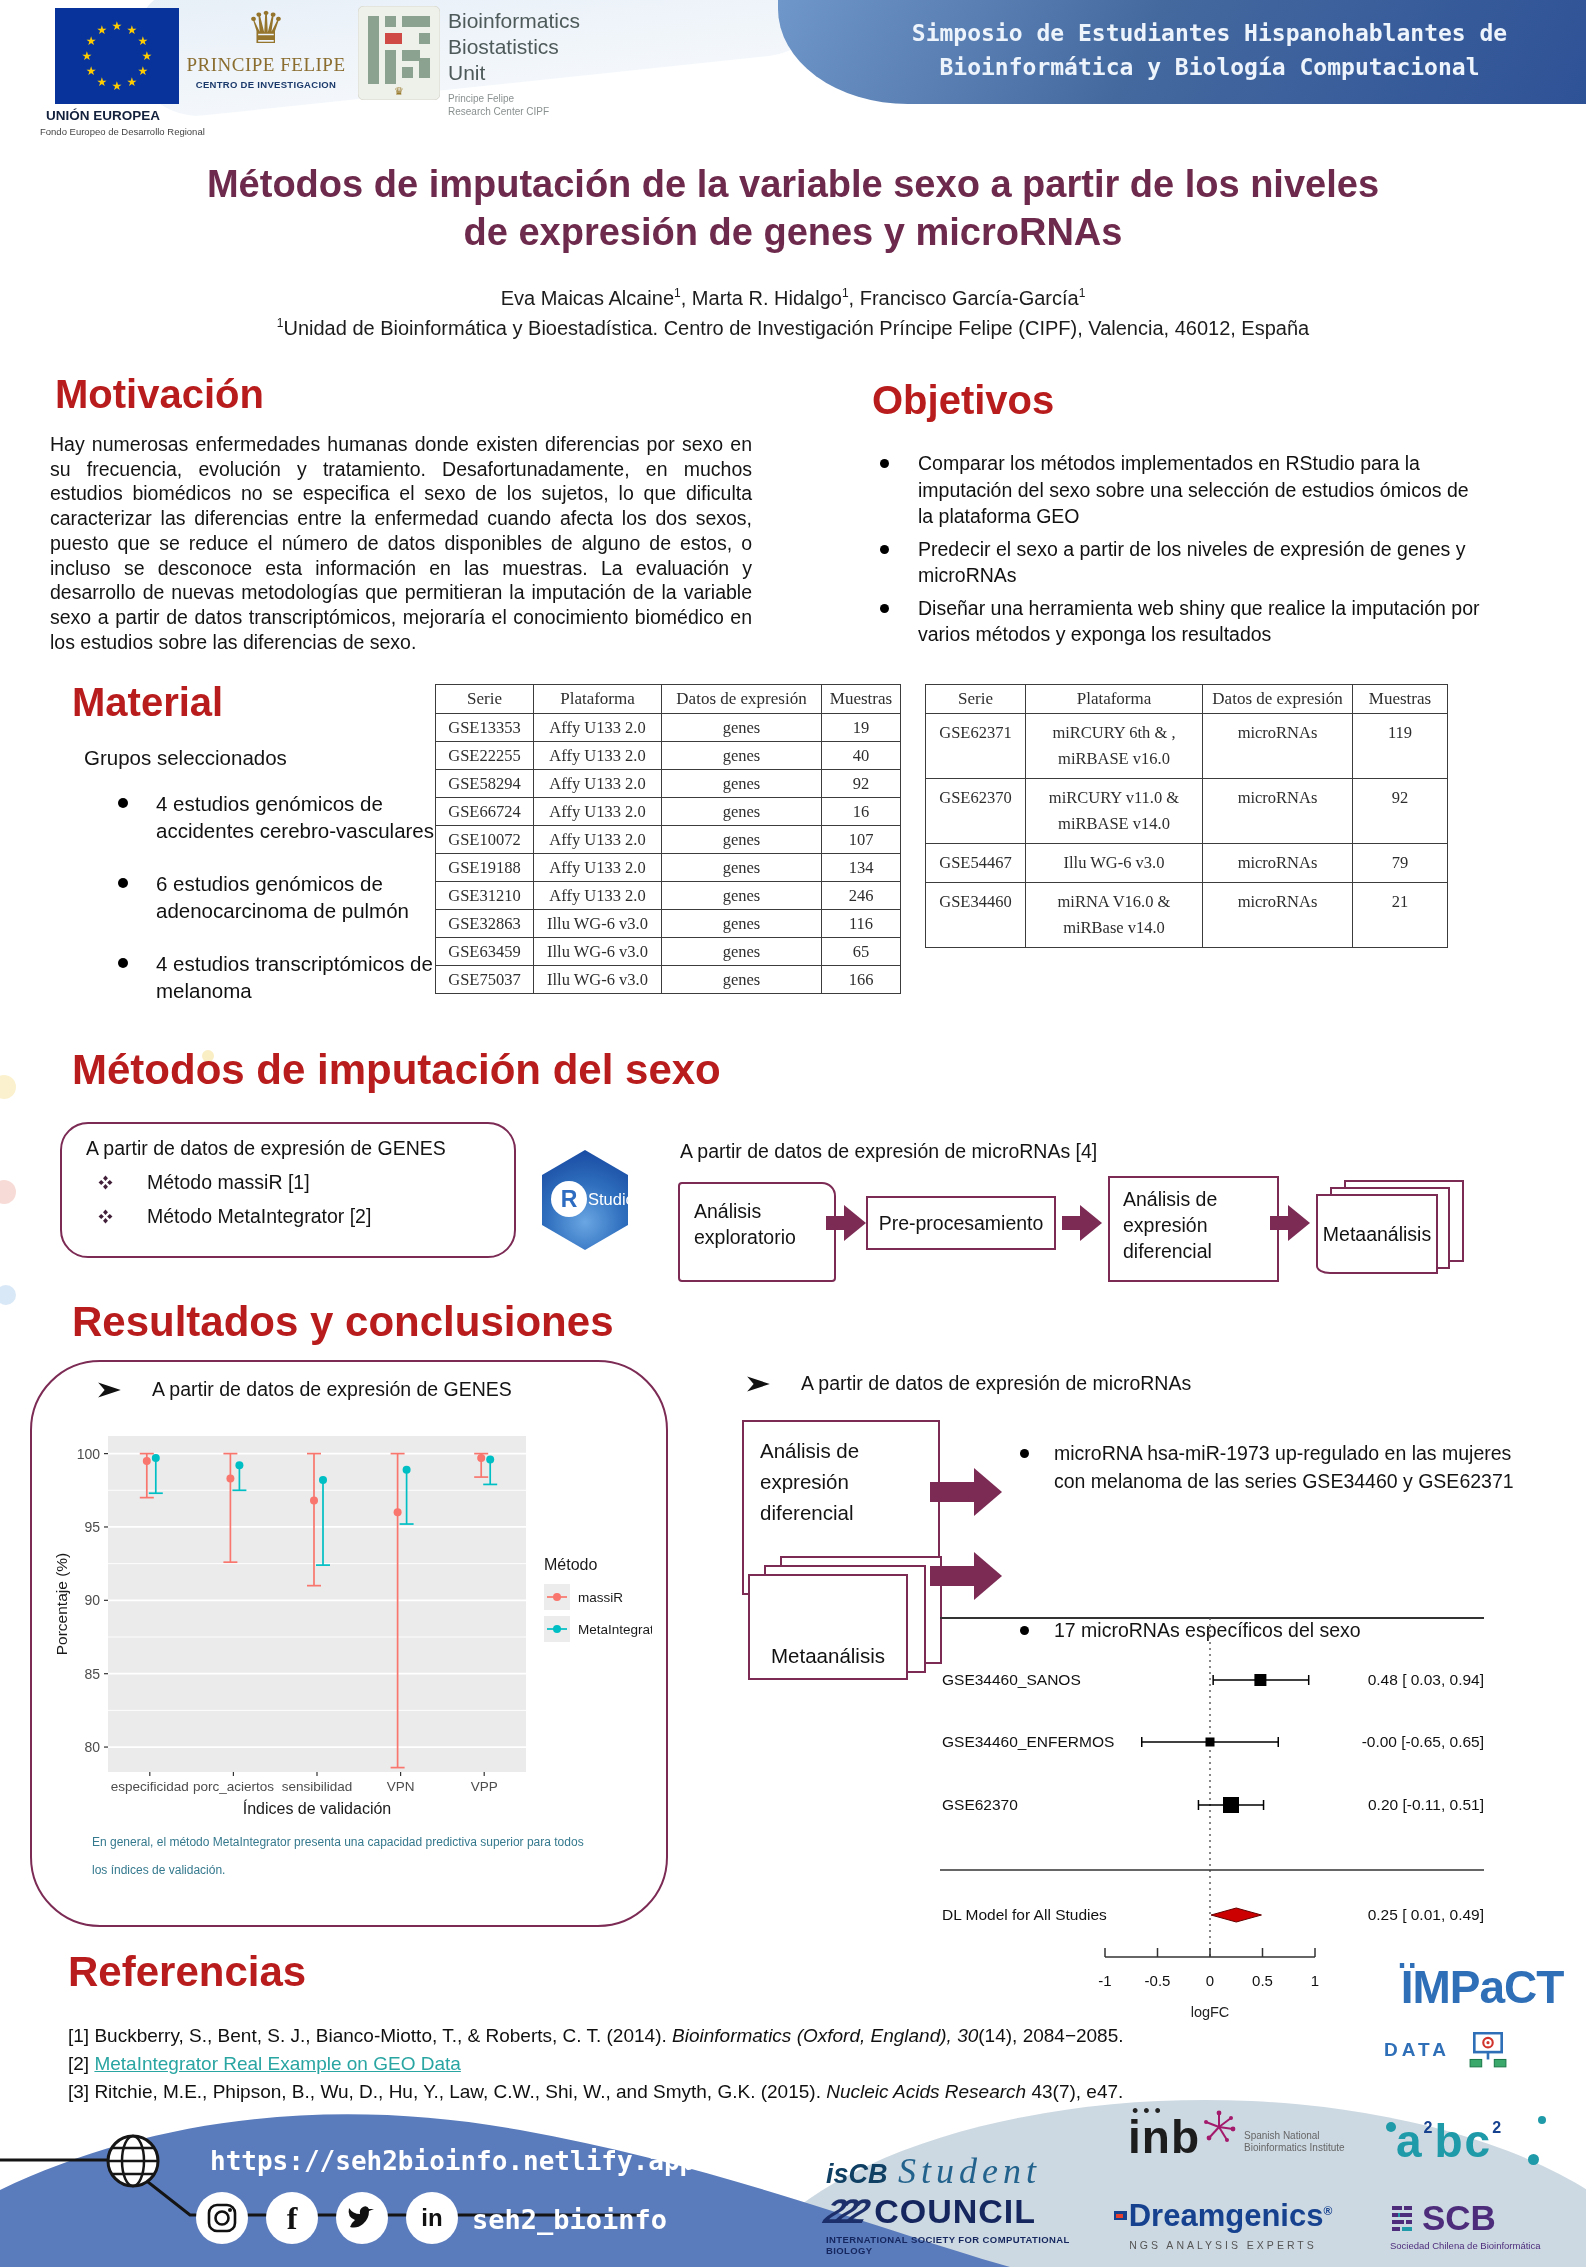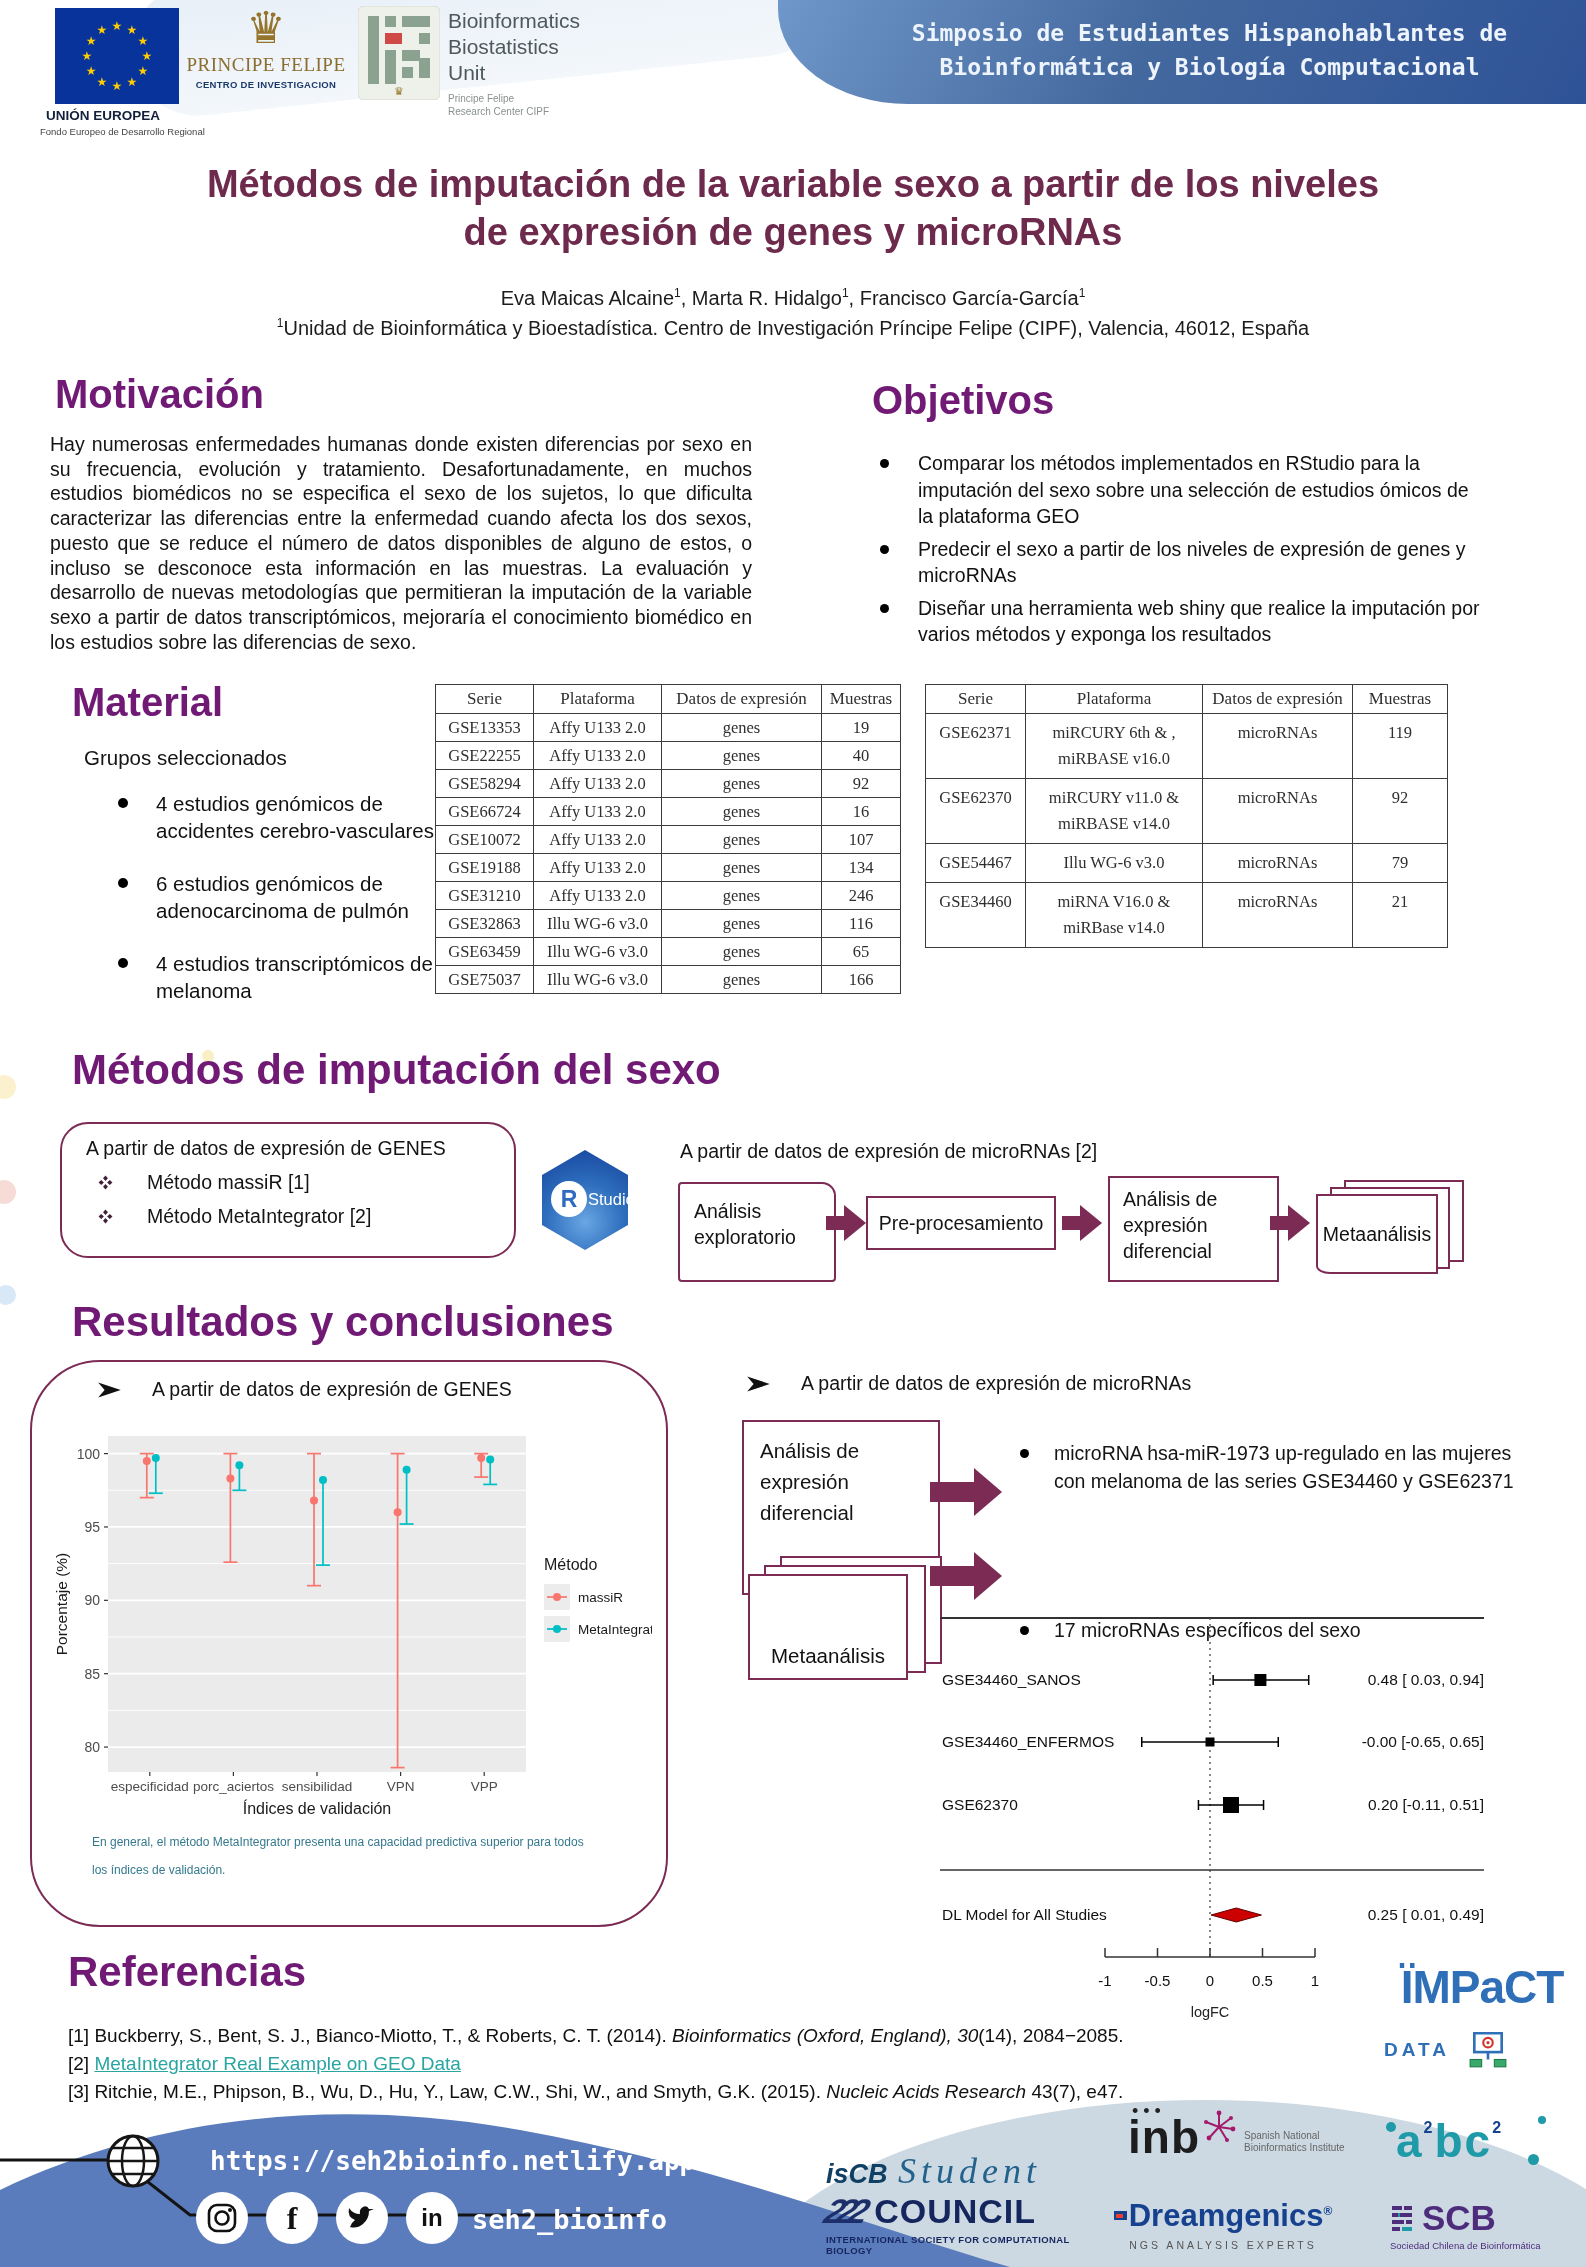--- a/index.html
+++ b/index.html
@@ -26,21 +26,21 @@
   #bbu-text{left:448px;top:8px;width:190px;}
   .bbu-line{font-size:21px;color:#4e5a5a;line-height:26px;}
   .bbu-sub{font-size:10px;color:#8a9090;margin-top:6px;line-height:13px;}
   
   #main-title{left:0;top:160px;width:100%;text-align:center;color:#6e2a4c;font-weight:bold;
               font-size:38px;line-height:48px;}
   #authors{left:0;top:286px;width:100%;text-align:center;font-size:20px;color:#1c1c1c;}
   #affiliation{left:0;top:316px;width:100%;text-align:center;font-size:20px;color:#1c1c1c;}
   sup{font-size:12px;}
   
-  .sec-h{color:#701a75;font-weight:bold;}
+  .sec-h{color:#b91c1c;font-weight:bold;}
   #motivacion-h{left:55px;top:372px;font-size:40px;}
   #motivacion-text{left:50px;top:432px;width:702px;font-size:19.5px;line-height:24.7px;
                    text-align:justify;color:#141414;}
   #objetivos-h{left:872px;top:378px;font-size:40px;}
   ul.dotlist{list-style:none;margin:0;padding:0;}
   ul.dotlist li{position:relative;padding-left:50px;}
   ul.dotlist li::before{content:"";position:absolute;left:12px;top:9px;width:9px;height:9px;
                         border-radius:50%;background:#000;}
   #objetivos-list{left:868px;top:450px;width:618px;font-size:19.5px;line-height:26.5px;}
   #objetivos-list li{margin-bottom:6px;}
@@ -404,21 +404,21 @@
         </svg>
       <span>Método MetaIntegrator [2]</span>
     </div>
   </div>
 
   <div id="rstudio" class="abs">
     <div class="ball">R</div>
     <div class="studio">Studio</div>
   </div>
 
-  <div id="flow-label" class="abs">A partir de datos de expresión de microRNAs [2]</div>
+  <div id="flow-label" class="abs">A partir de datos de expresión de microRNAs [4]</div>
   <div id="flow-box1" class="abs flow-box">Análisis exploratorio</div>
   <div id="flow-arrow1" class="abs harrow"></div>
   <div id="flow-box2" class="abs flow-box">Pre-procesamiento</div>
   <div id="flow-arrow2" class="abs harrow"></div>
   <div id="flow-box3" class="abs flow-box">Análisis de expresión diferencial</div>
   <div id="flow-arrow3" class="abs harrow"></div>
   <div id="flow-stack" class="abs">
     <div class="sheet s1"></div>
     <div class="sheet s2"></div>
     <div class="sheet s3">

